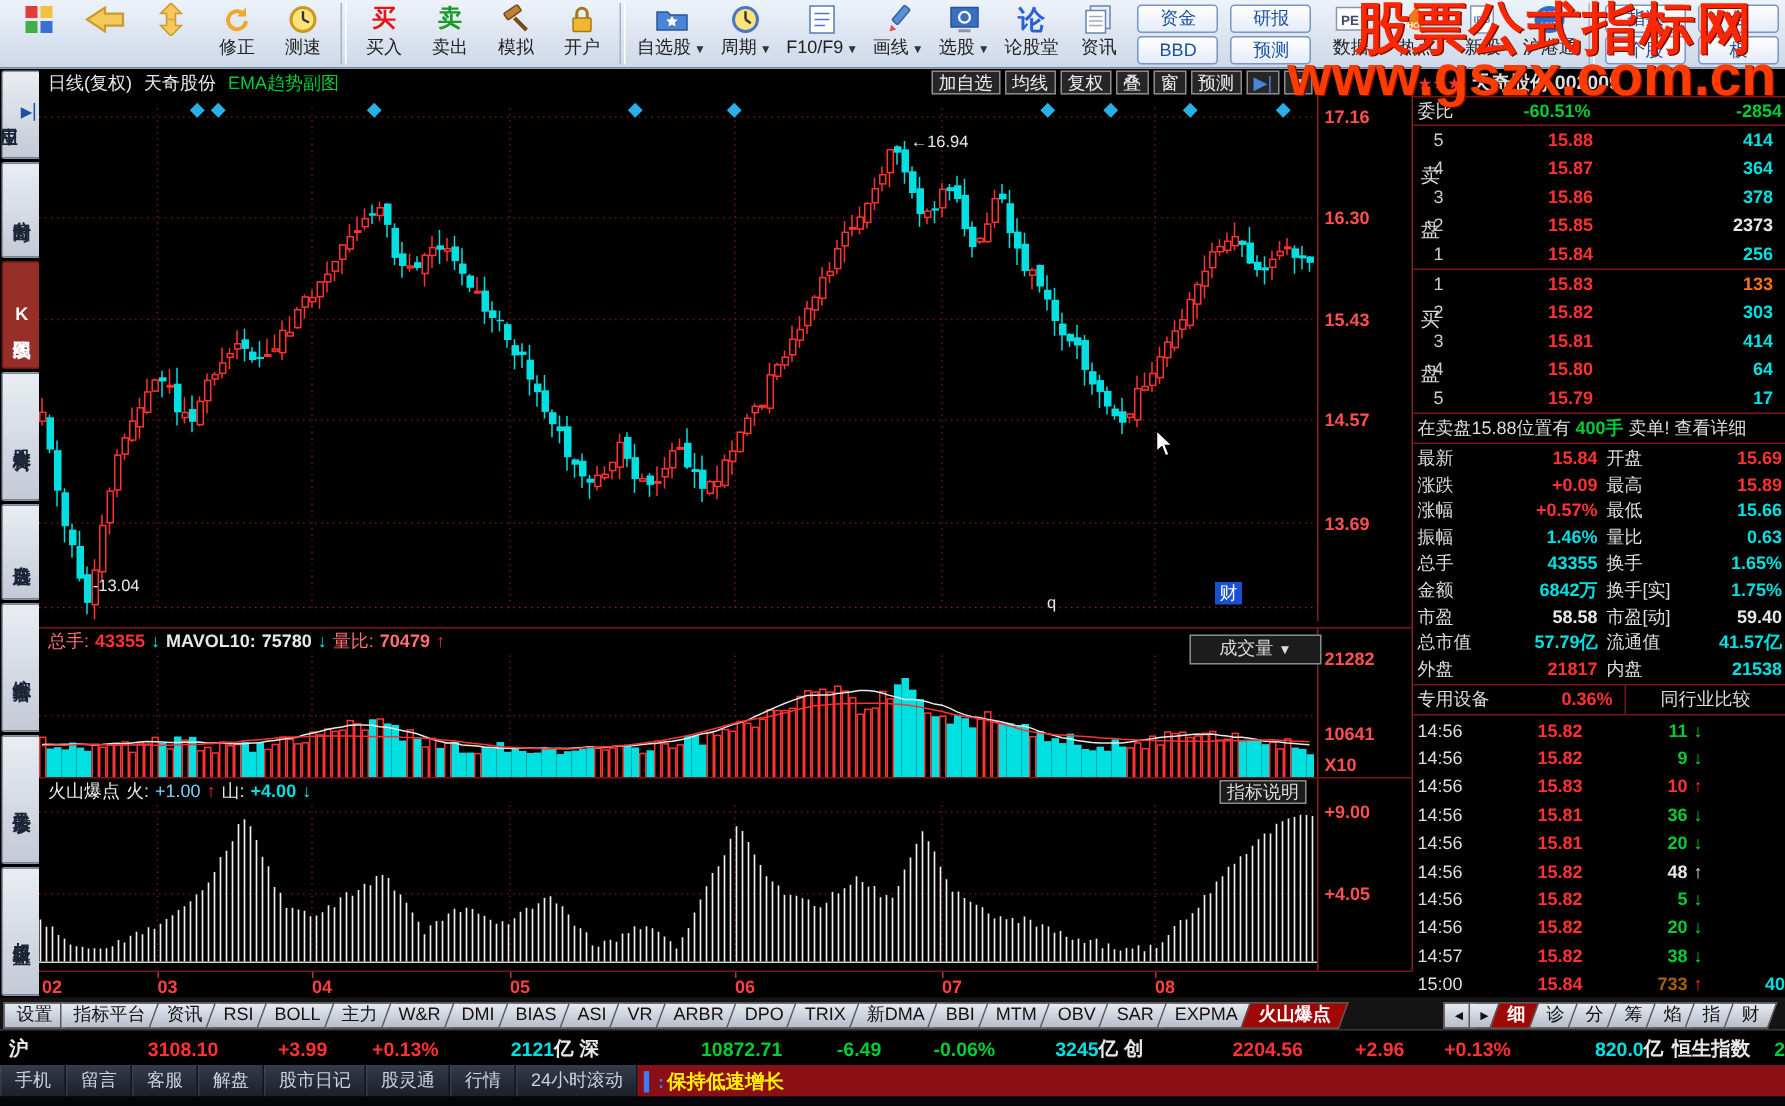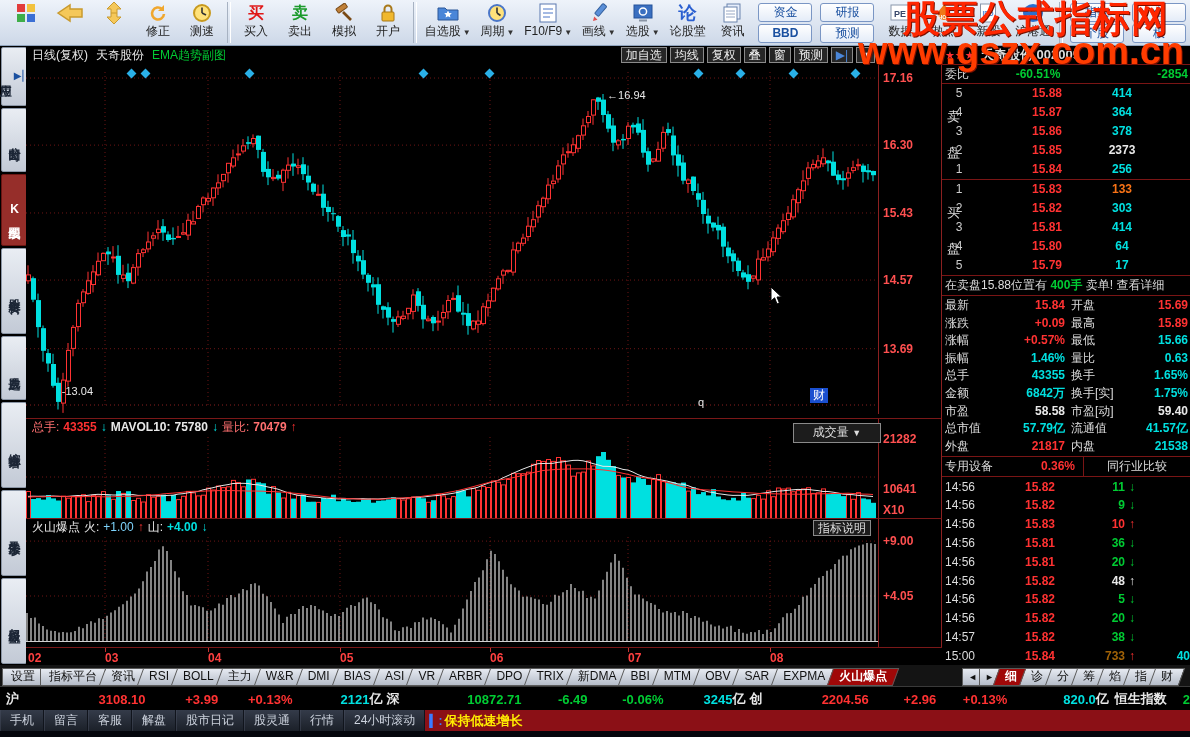--- a/index.html
+++ b/index.html
@@ -11,21 +11,21 @@
            border-bottom:1px solid #8fa3bd;display:flex;align-items:stretch;padding-left:4px;box-sizing:border-box;}
   .tb-item{display:flex;flex-direction:column;align-items:center;justify-content:flex-start;
            padding:2px 5px 0 5px;min-width:34px;cursor:default;color:#222;}
   .tb-item .ic{height:22px;display:flex;align-items:center;justify-content:center;}
   .tb-item .lb{font-size:12px;line-height:14px;white-space:nowrap;color:#222;}
   .tb-dd{font-size:8px;color:#333;margin-left:2px;}
   .tb-sep{width:2px;margin:2px 3px;border-left:1px solid #a7b2c2;border-right:1px solid #fff;}
   .tb-pair{display:flex;flex-direction:column;justify-content:center;gap:2px;padding:2px 4px;}
   .tb-pair .pb{width:52px;height:17px;line-height:16px;text-align:center;background:linear-gradient(#fff,#e4ecf8);
       border:1px solid #7a96c4;border-radius:3px;color:#1a50a0;font-size:12px;cursor:default;}
-  .tb-pair .pb.bold{font-weight:bold;}
+  .tb-pair .pb.bold{font-weight:normal;}
   .char-ic{font-weight:bold;font-size:16px;line-height:18px;}
   
   #watermark{right:0;top:0;width:640px;height:66px;z-index:55;text-align:right;pointer-events:none;}
   #wm1{font-size:37px;font-weight:bold;color:#ff2600;letter-spacing:1px;line-height:38px;padding-right:21px;
        text-shadow:1px 1px 0 #7a1000;}
   #wm2{font-size:38px;font-weight:bold;color:#ff3c00;line-height:26px;padding-right:6px;text-shadow:1px 1px 0 #7a1000;}
   
   #sidebar{left:0;top:46px;width:26px;height:619px;background:#000;display:flex;flex-direction:column;}
   .sb-item{width:24px;margin:1px 0 1px 1px;background:linear-gradient(#e9edf3,#c3cad6);border:1px solid #8a95a5;
       border-radius:2px;color:#1c2636;display:flex;flex-direction:column;align-items:center;justify-content:center;
@@ -64,21 +64,21 @@
   #rp-head .stars{color:#ff3232;font-size:11px;padding:0 3px;}
   #rp-head .tname{color:#ddd;font-size:13px;font-weight:bold;}
   #rp-weibi{height:18px;line-height:18px;display:flex;}
   #rp-weibi .l{color:#ddd;padding-left:3px;width:38px;}
   #rp-weibi .v1{color:#00cc33;font-weight:bold;width:110px;text-align:center;}
   #rp-weibi .v2{color:#00cc33;font-weight:bold;flex:1;text-align:right;padding-right:2px;overflow:hidden;}
   #rp-queue{height:191px;}
   .q-row{height:19px;line-height:19px;display:flex;position:relative;}
   .q-row .qn{width:34px;color:#ccc;text-align:center;}
   .q-row .qp{width:86px;text-align:right;font-weight:bold;}
-  .q-row .qv{flex:1;text-align:center;padding-right:8px;font-weight:bold;overflow:hidden;}
+  .q-row .qv{flex:1;text-align:right;padding-right:8px;font-weight:bold;overflow:hidden;}
   .q-side{position:absolute;left:5px;color:#ddd;font-size:13px;width:13px;line-height:14px;}
   #rp-alert{height:19px;line-height:19px;color:#ddd;white-space:nowrap;overflow:hidden;padding-left:3px;}
   #rp-stats{padding:1px 0;}
   .st-row{height:17.6px;line-height:17.6px;display:flex;}
   .st-row .sl{width:52px;padding-left:3px;color:#ddd;white-space:nowrap;}
   .st-row .sv{width:68px;text-align:right;font-weight:bold;white-space:nowrap;}
   .st-row .sl2{width:62px;padding-left:6px;color:#ddd;white-space:nowrap;}
   .st-row .sv2{flex:1;text-align:right;font-weight:bold;padding-right:2px;white-space:nowrap;overflow:hidden;}
   #rp-sector{height:19px;line-height:19px;display:flex;}
   #rp-sector .sn{color:#ddd;padding-left:3px;width:70px;}

